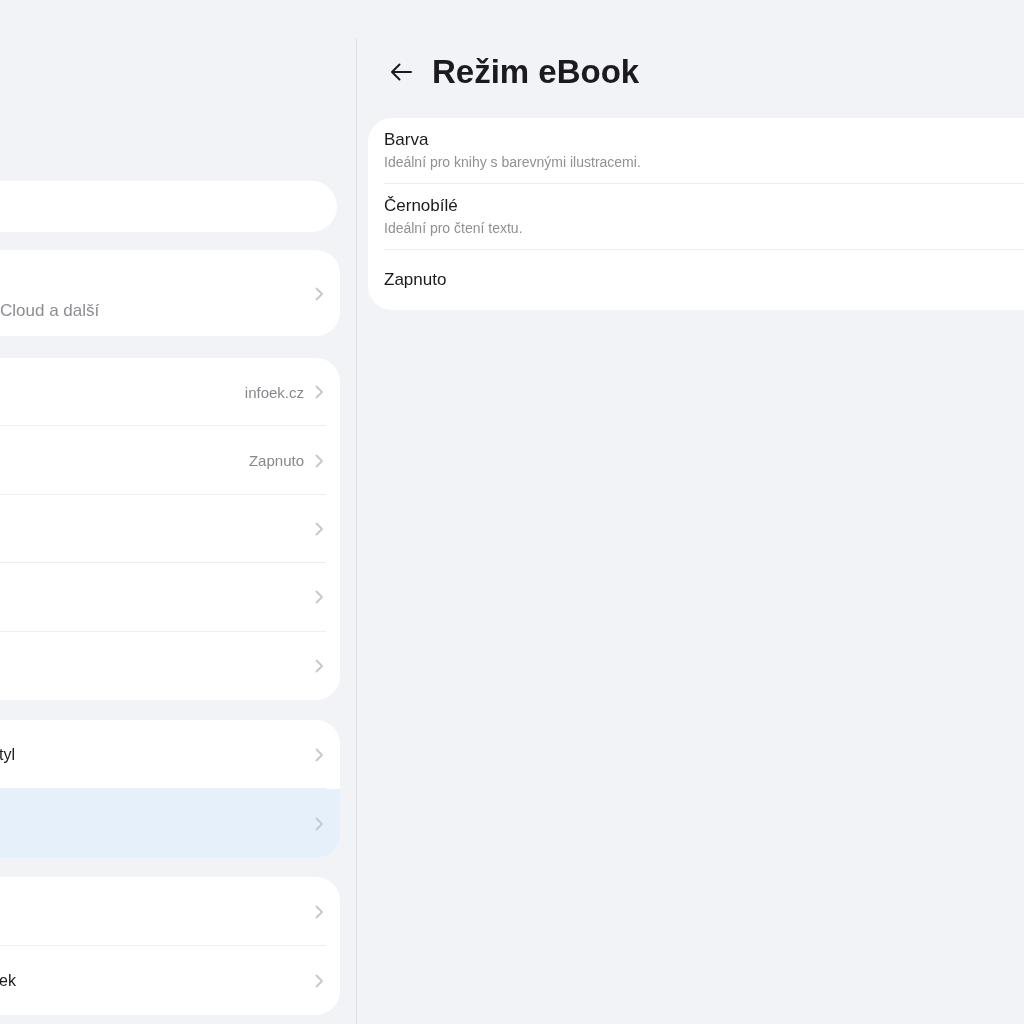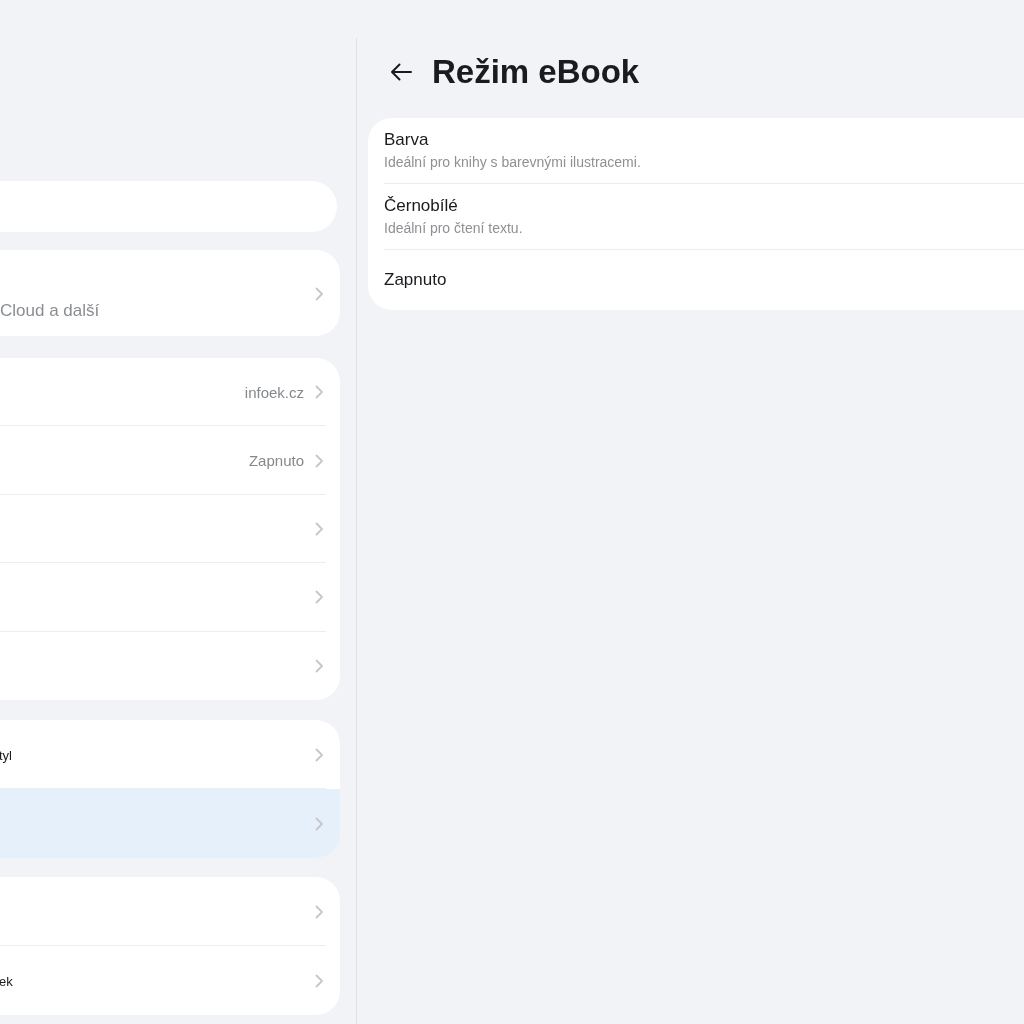--- a/index.html
+++ b/index.html
@@ -40,21 +40,21 @@
     display:flex; align-items:center; justify-content:flex-end;
     padding-right:13px; gap:7px;
   }
   .row.has-divider::after {
     content:""; position:absolute; left:0; right:14px; bottom:0;
     border-bottom:1px solid #EDEEF0;
   }
   .row-value { font-size:15px; color:#85888C; white-space:nowrap; }
   .row-label {
     position:absolute; left:243px; top:50%; transform:translateY(-50%);
-    font-size:13px; color:#1B1B1F; white-space:nowrap;
+    font-size:16px; color:#1B1B1F; white-space:nowrap;
   }
   .row.selected { background:#E5F0FB; }
 
   .chevron { width:16px; height:16px; flex:0 0 auto; display:block; }
 
   
   .detail-panel { position:absolute; left:357px; top:0; right:0; height:1024px; }
 
   .detail-header { position:absolute; left:0; top:0; right:0; height:110px; }
   .back-btn {

